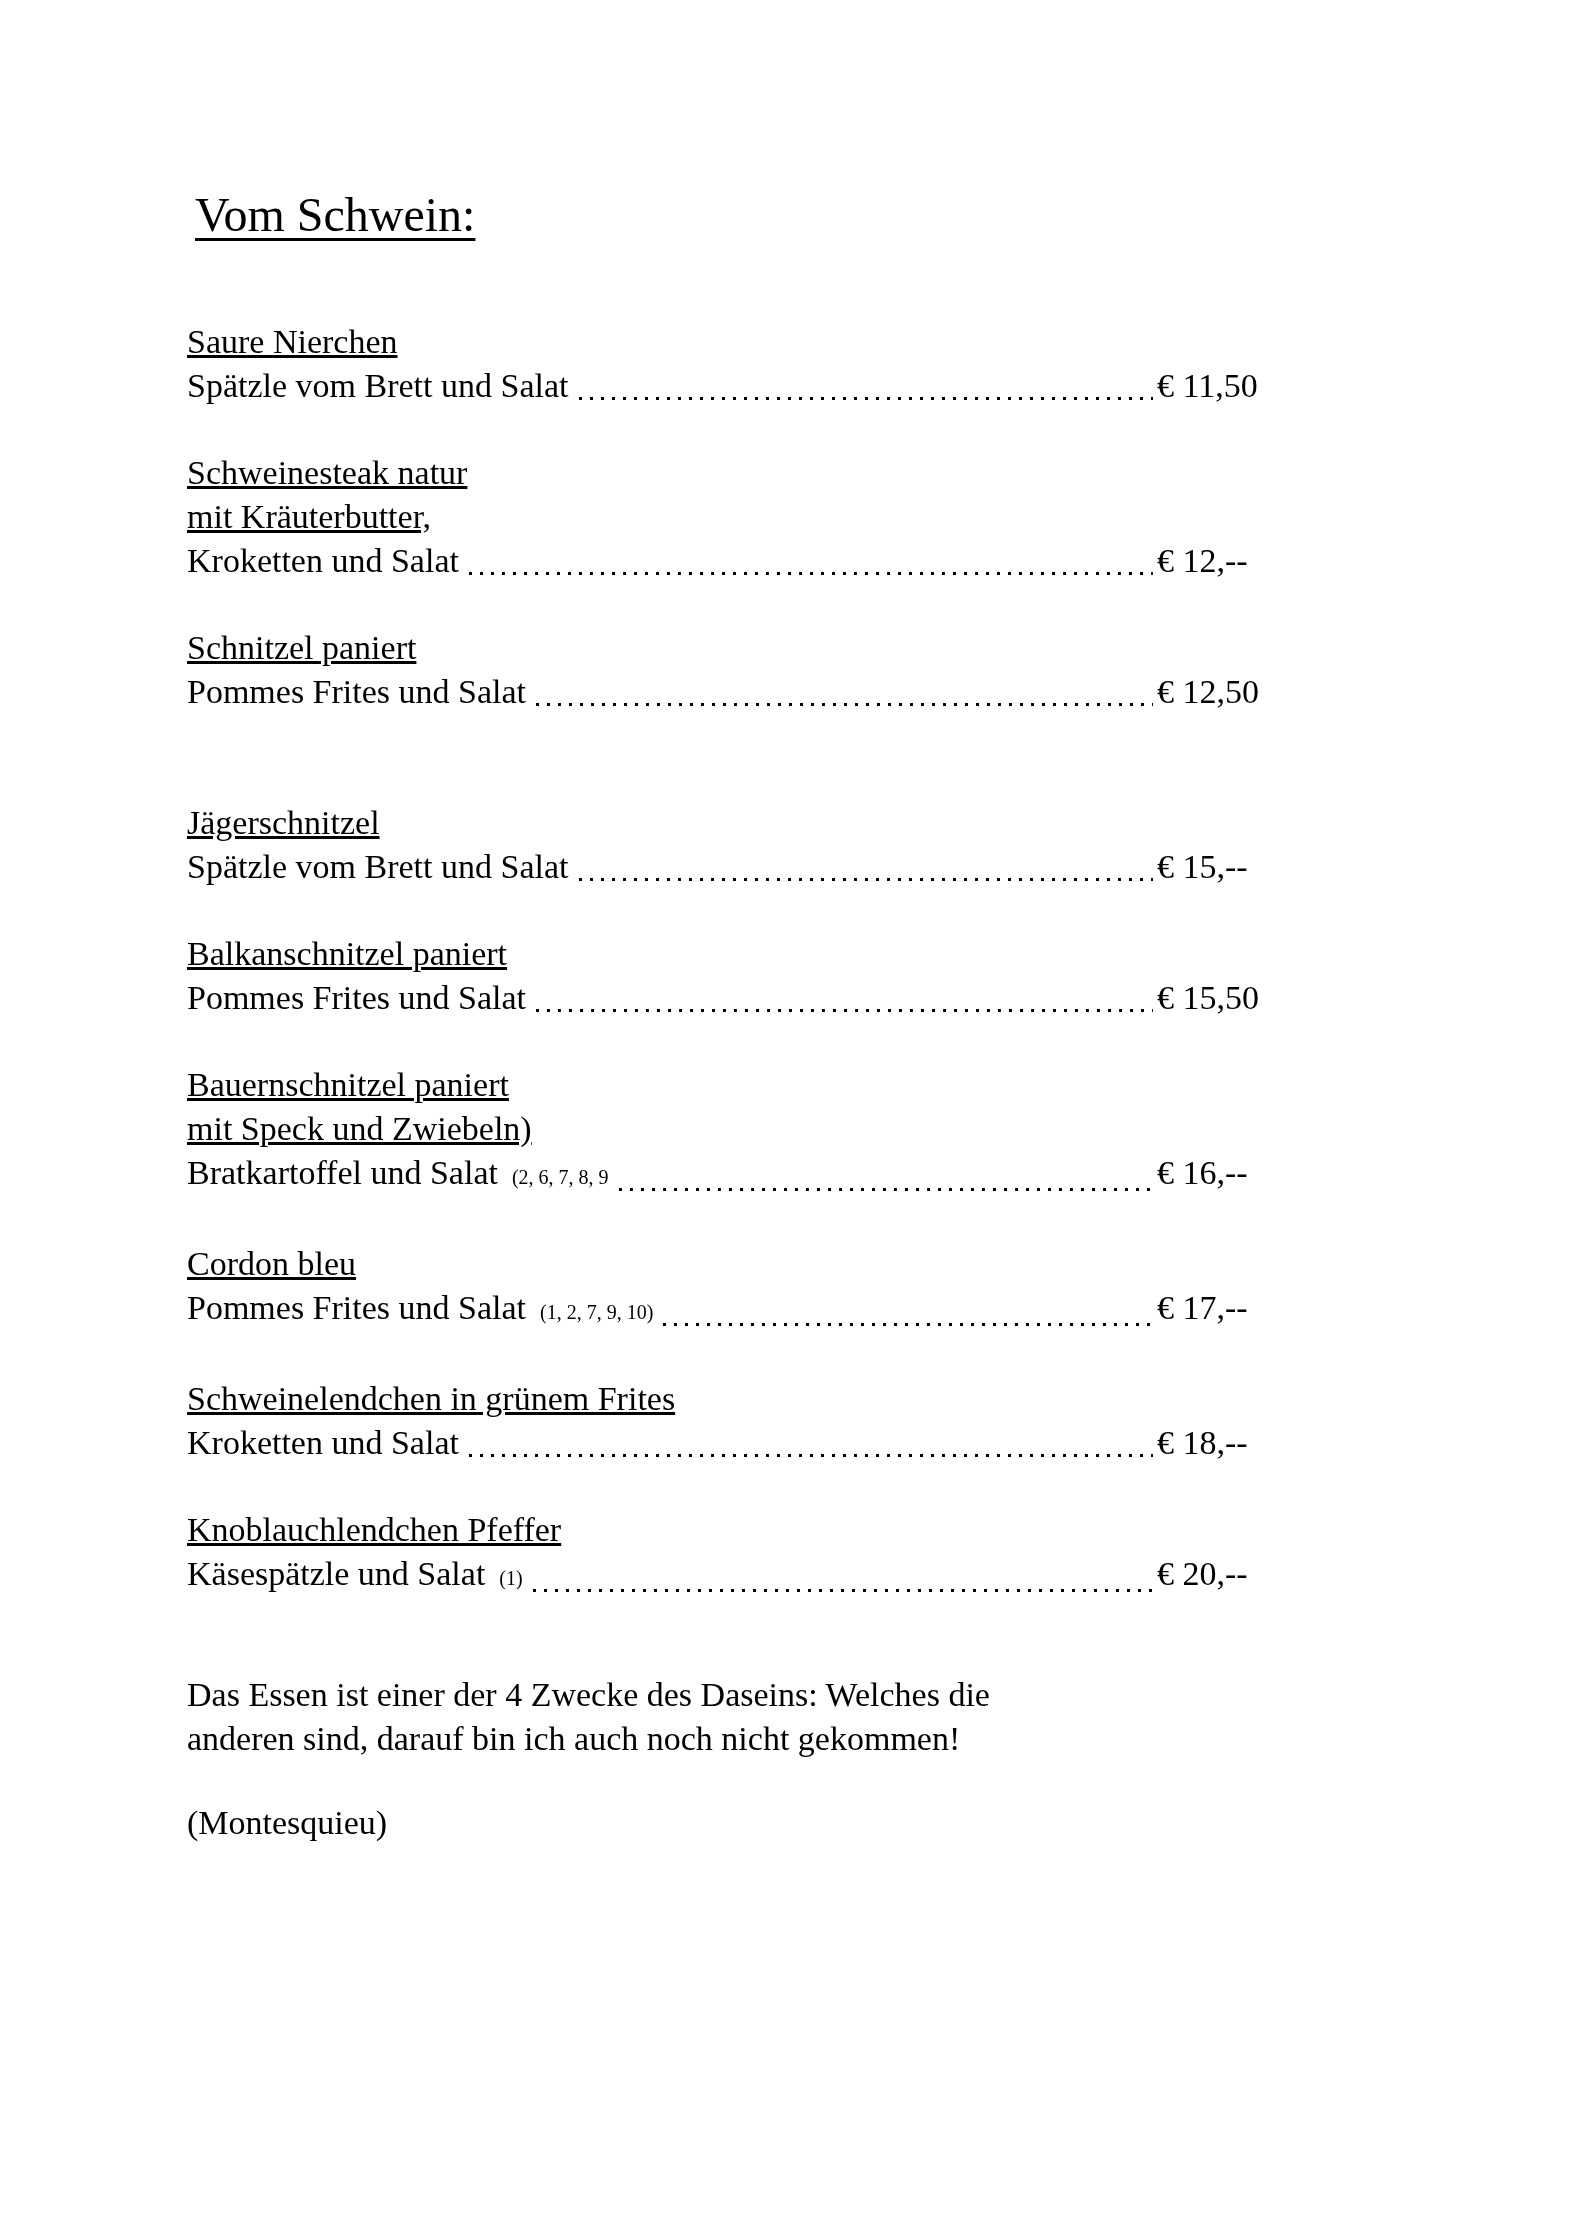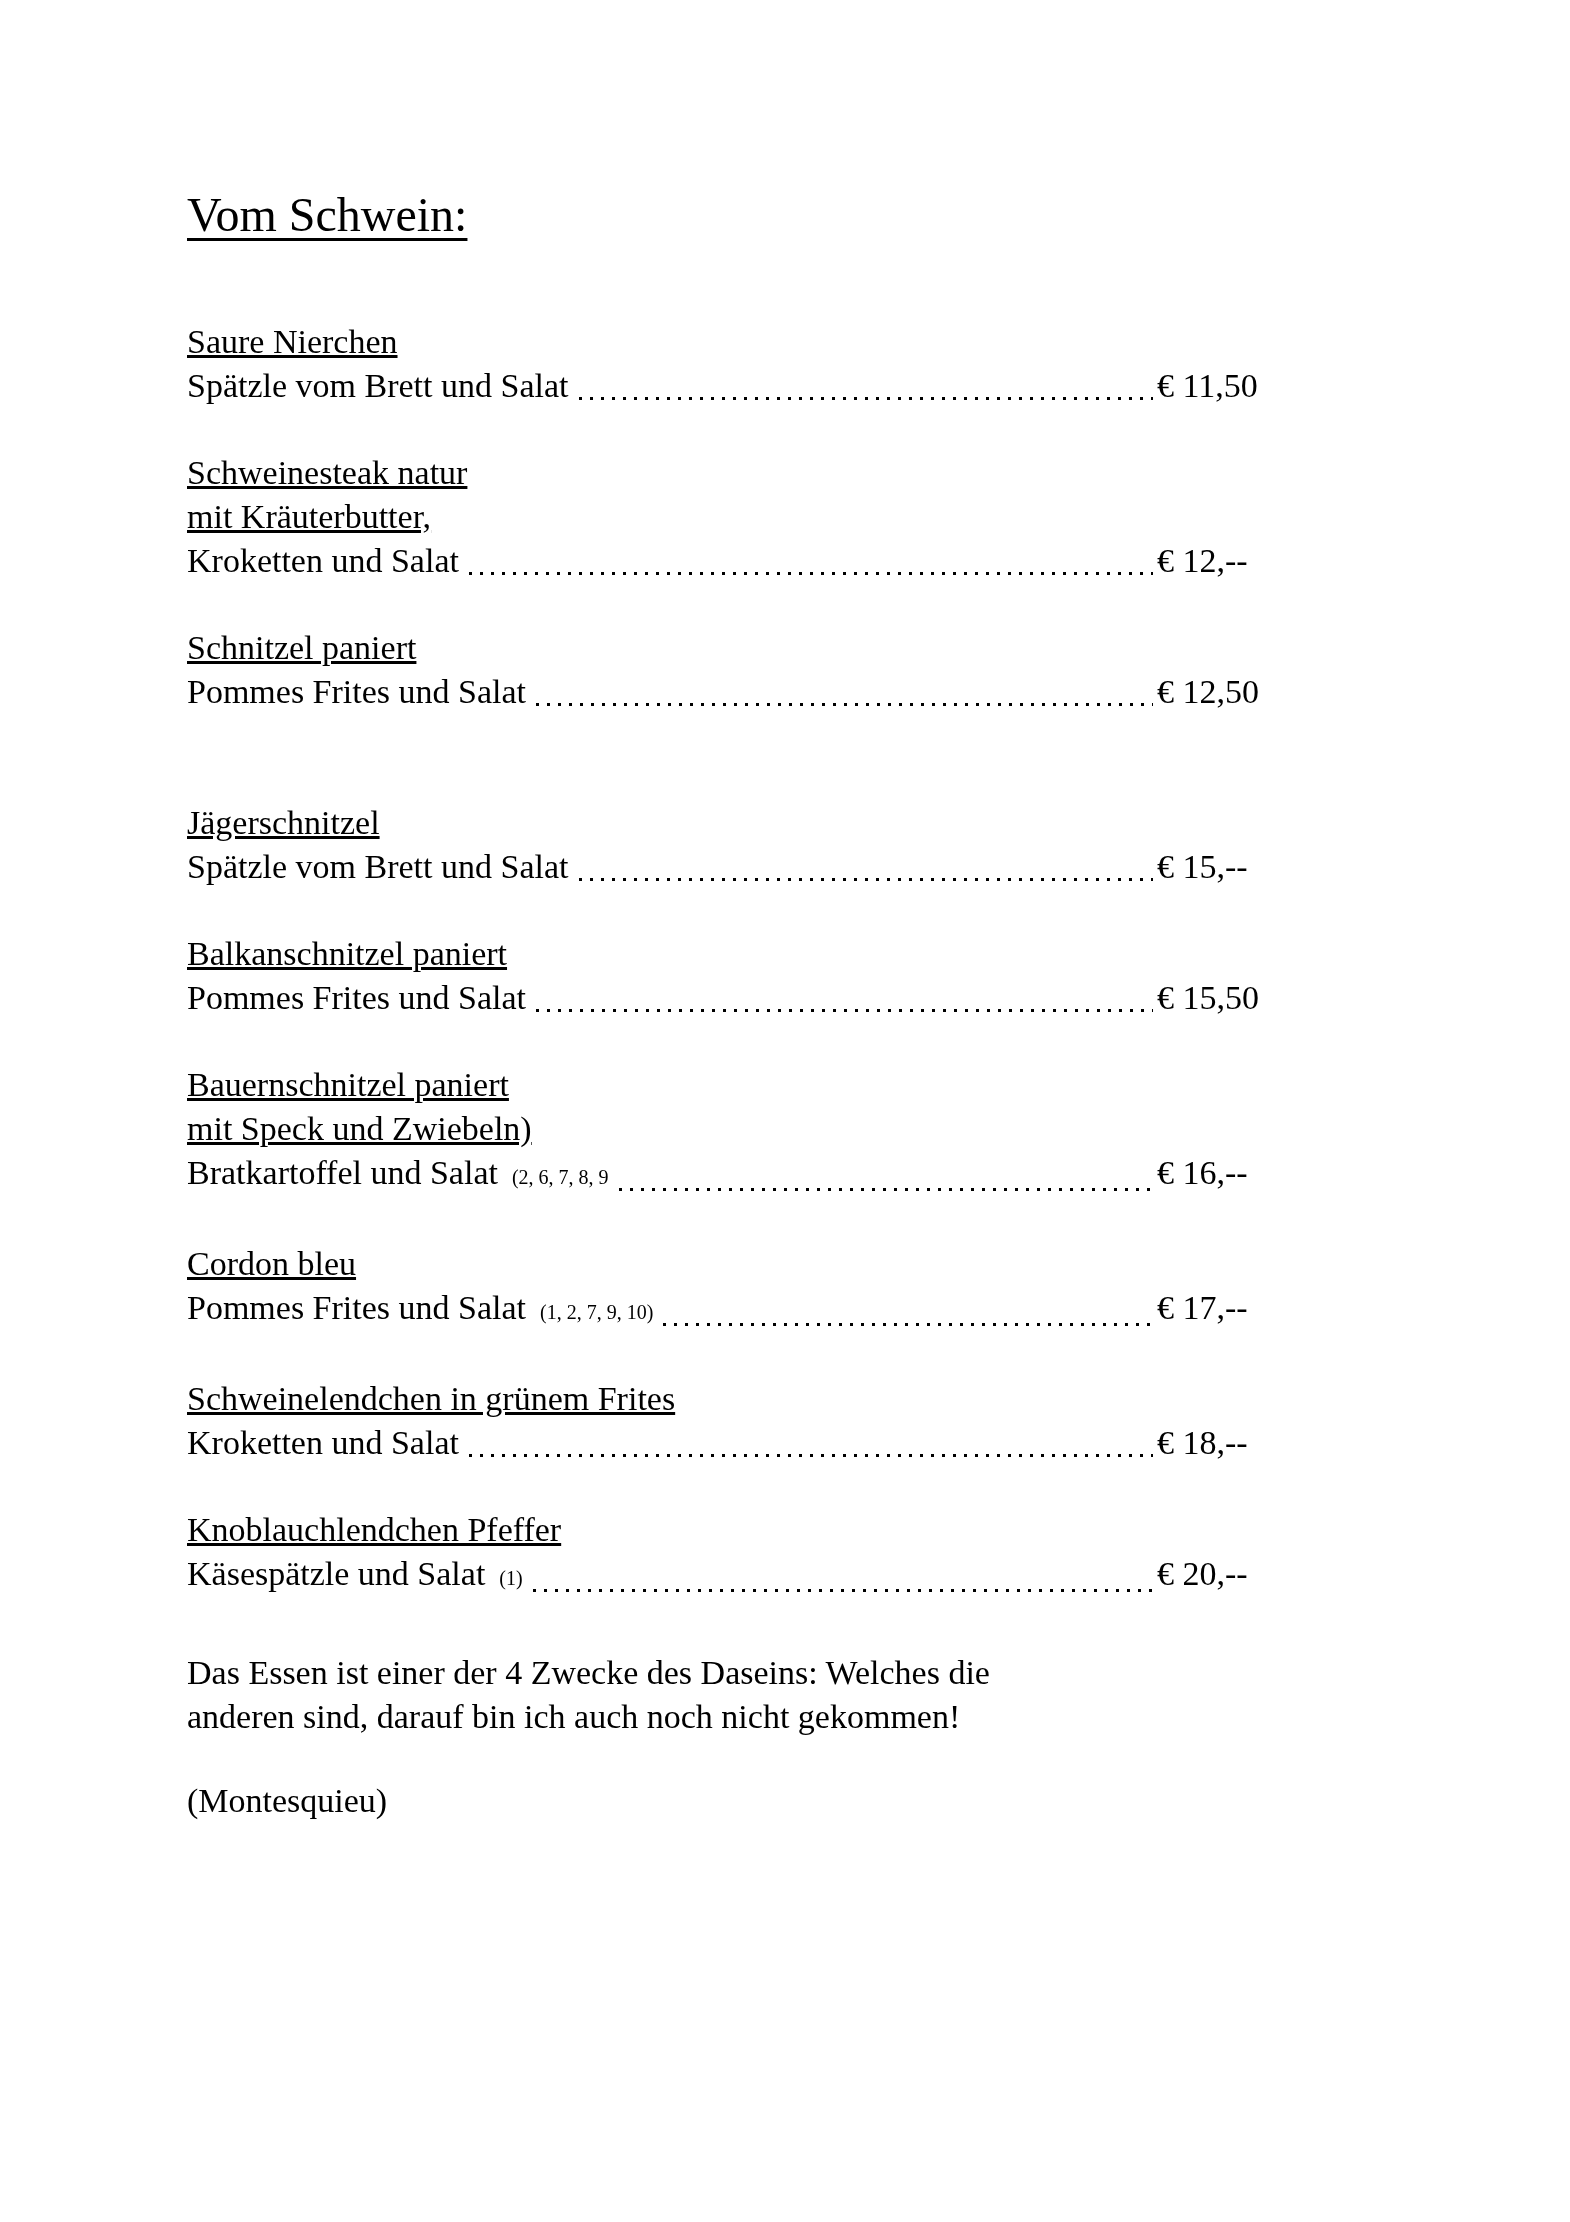--- a/index.html
+++ b/index.html
@@ -19,21 +19,21 @@
   .content {
     position: absolute;
     left: 187px;
     top: 186px;
     width: 1090px;
   }
   .title {
     font-size: 48px;
     line-height: 58px;
     font-weight: normal;
-    margin: 0 0 76px 0;
+    margin: 0 0 76px 8px;
     text-decoration: underline;
     text-decoration-thickness: 3px;
     text-underline-offset: 7px;
   }
   .menu-items { }
   .menu-item { margin-bottom: 43px; }
   .menu-item:nth-child(3) { margin-bottom: 87px; }
   .name-line {
     margin: 0;
     font-size: 34px;
@@ -60,21 +60,21 @@
     margin: 0 4px 8px 10px;
     background-image: repeating-linear-gradient(to right, #000000 0 3px, transparent 3px 11px);
   }
   .price {
     flex: 0 0 120px;
     width: 120px;
     text-align: left;
     white-space: pre;
   }
   .quote {
-    margin-top: 51px;
+    margin-top: 73px;
   }
   .quote-line {
     margin: 0;
     font-size: 34px;
     line-height: 44px;
   }
   .attribution {
     margin: 40px 0 0 0;
     font-size: 34px;
     line-height: 44px;

